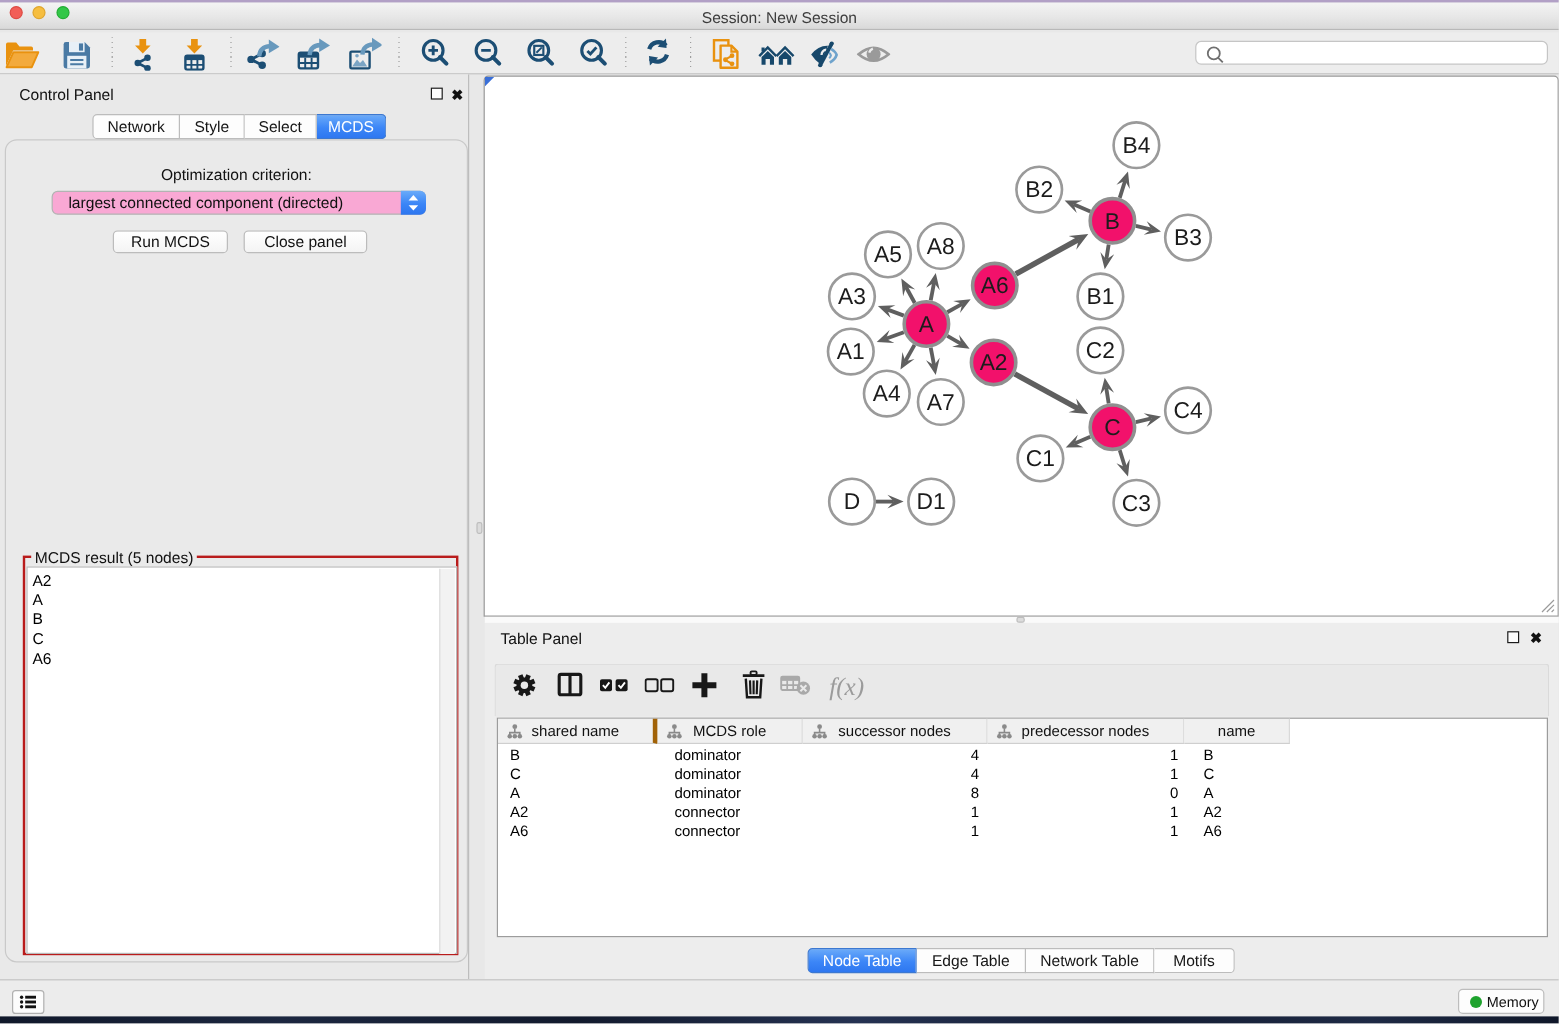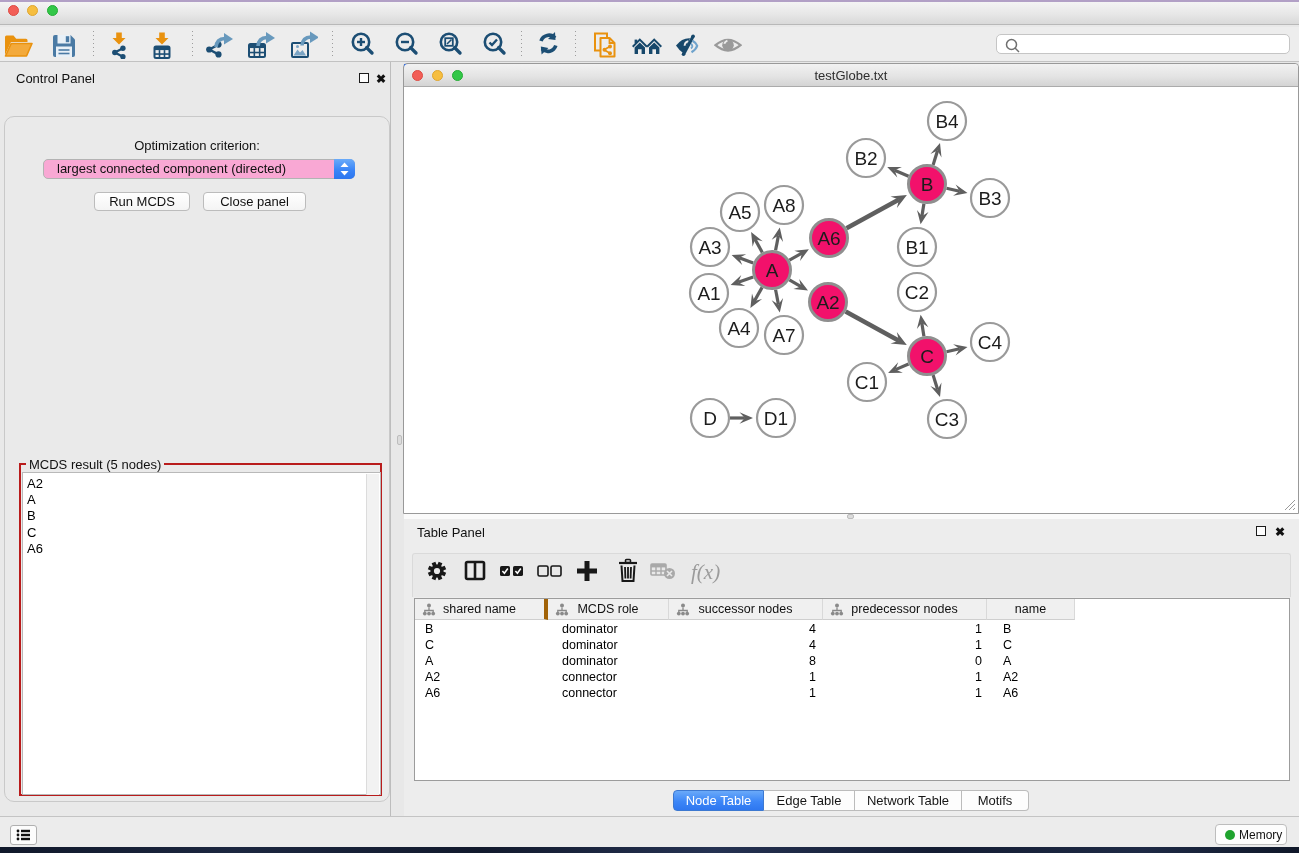--- a/index.html
+++ b/index.html
@@ -103,20 +103,21 @@
   #deskstrip { position:absolute; left:0; top:847px; width:1299px; height:6px;
      background:linear-gradient(90deg,#10182a,#1c2740 18%,#121a2d 37%,#253252 55%,#141d33 72%,#1e2a45 88%,#0f1729); }
 </style>
 </head>
 <body>
 
 <div id="titlebar">
   <div class="tl t-red"></div>
     <div class="tl t-yel"></div>
     <div class="tl t-grn"></div>
+  <div class="ttext">Session: New Session</div>
 </div>
 
 <div id="toolbar">
   <div class="tsep" style="left:93px;"></div>
     <div class="tsep" style="left:192px;"></div>
     <div class="tsep" style="left:332px;"></div>
     <div class="tsep" style="left:521px;"></div>
     <div class="tsep" style="left:575px;"></div>
     <svg class="tbi" style="left:3px;top:6px;" width="30" height="28" viewBox="0 0 30 28">
       <path d="M2 22 L2 4 Q2 2.5 3.5 2.5 L10.5 2.5 L13.2 5.8 L23 5.8 Q24.5 5.8 24.5 7.3 L24.5 9 L8 9 Z" fill="#e9920f"></path>
@@ -235,20 +236,26 @@
         <circle cx="6.5" cy="6.5" r="5" fill="none" stroke="#6f6f6f" stroke-width="1.5"></circle>
         <line x1="10" y1="10" x2="14" y2="14" stroke="#6f6f6f" stroke-width="1.5"></line>
       </svg>
     </div>
 </div>
 
 <div id="cpanel">
   <div class="hdr">Control Panel</div>
   <div class="float-ico" style="left:359px; top:11px;"></div>
   <div class="close-ico" style="left:376px; top:12px;">✖</div>
+  <div class="tabgrp" style="left:77px; top:33px;">
+    <div class="tab" style="width:73px;">Network</div>
+    <div class="tab" style="width:54px;">Style</div>
+    <div class="tab" style="width:60px;">Select</div>
+    <div class="tab sel" style="width:58px;">MCDS</div>
+  </div>
   <div id="cp-body">
     <div id="opt-label">Optimization criterion:</div>
     <div id="combo">largest connected component (directed)
       <div class="stepper">
         <svg width="21" height="20" viewBox="0 0 21 20">
           <path d="M6.5 8 L10.5 3.5 L14.5 8 Z" fill="#fff"></path>
           <path d="M6.5 12 L10.5 16.5 L14.5 12 Z" fill="#fff"></path>
         </svg>
       </div>
     </div>
@@ -261,26 +268,20 @@
         <div id="fs-scroll"></div>
       </div>
     </div>
   </div>
 </div>
 
 <div id="netwin">
   <svg class="abs" style="left:0px;top:0px;" width="8" height="8" viewBox="0 0 8 8">
       <path d="M0 0 L8 0 L0 8 Z" fill="#3a6fd8"></path>
     </svg>
-  <div id="nw-title">
-    <div class="tl t-red"></div>
-      <div class="tl t-yel"></div>
-      <div class="tl t-grn"></div>
-    <div class="ttext">testGlobe.txt</div>
-  </div>
   <svg class="abs" style="left:0px; top:24px;" width="894" height="426" viewBox="0 0 894 426">
 <line x1="349.2" y1="188.9" x2="334.2" y2="194.3" stroke="#5f5f5f" stroke-width="3.2"></line>
 <polygon points="326.6,197.1 337.3,187.0 334.2,194.3 341.3,197.9" fill="#5f5f5f"></polygon>
 <line x1="349.2" y1="175.0" x2="335.2" y2="169.8" stroke="#5f5f5f" stroke-width="3.2"></line>
 <polygon points="327.6,167.0 342.2,166.3 335.2,169.8 338.2,177.1" fill="#5f5f5f"></polygon>
 <line x1="358.1" y1="199.4" x2="350.4" y2="213.0" stroke="#5f5f5f" stroke-width="3.2"></line>
 <polygon points="346.4,220.0 348.0,205.4 350.4,213.0 358.1,211.1" fill="#5f5f5f"></polygon>
 <line x1="358.3" y1="164.5" x2="351.0" y2="151.2" stroke="#5f5f5f" stroke-width="3.2"></line>
 <polygon points="347.1,144.1 358.7,153.2 351.0,151.2 348.6,158.8" fill="#5f5f5f"></polygon>
 <line x1="371.6" y1="201.7" x2="374.4" y2="216.4" stroke="#5f5f5f" stroke-width="3.2"></line>

